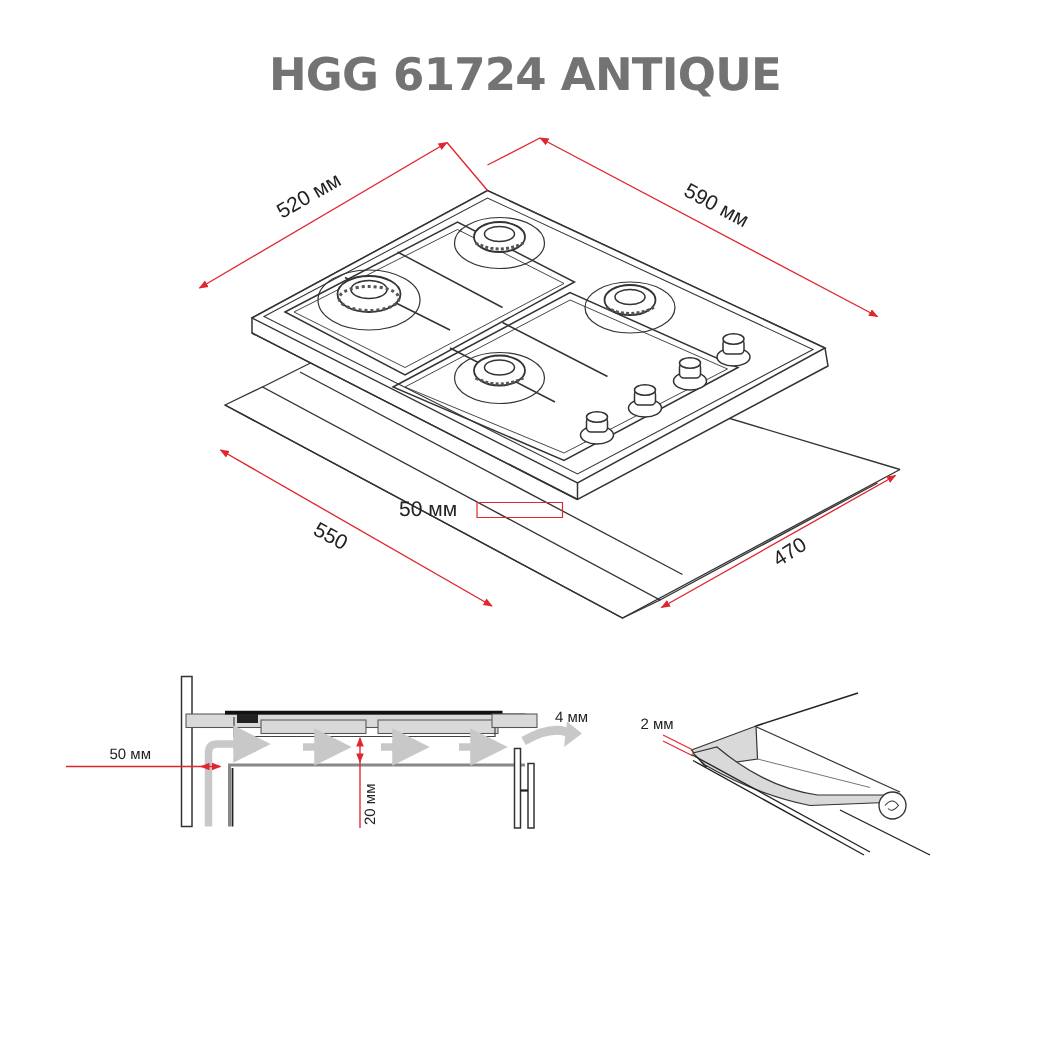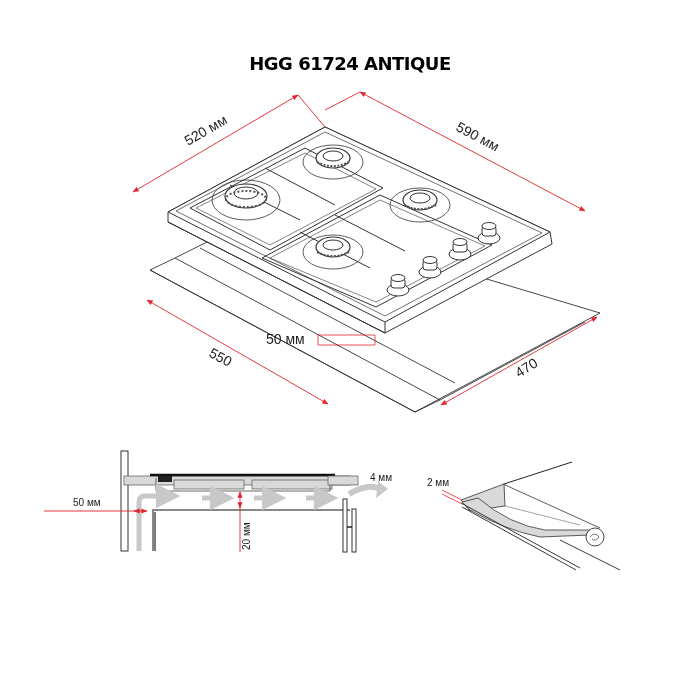--- a/index.html
+++ b/index.html
@@ -1,17 +1,17 @@
 <!DOCTYPE html>
 <html><head>
 <meta charset="utf-8">
 <style>
   html,body{margin:0;padding:0;background:#ffffff;}
   body{width:700px;height:700px;position:relative;overflow:hidden;font-family:"Liberation Sans","DejaVu Sans",sans-serif;}
-  #title{position:absolute;left:0;top:33px;width:700px;text-align:center;font-family:"DejaVu Sans","Liberation Sans",sans-serif;font-weight:bold;font-size:18px;letter-spacing:-0.5px;color:#000000;margin-top:20px;}
+  #title{position:absolute;left:0;top:33px;width:700px;text-align:center;font-family:"DejaVu Sans","Liberation Sans",sans-serif;font-weight:bold;font-size:30px;letter-spacing:-0.5px;color:#737373;}
   svg{position:absolute;left:0;top:0;}
   .dimtxt{font-family:"Liberation Sans","DejaVu Sans",sans-serif;fill:#222;}
 </style>
 </head>
 <body>
 
 <div id="title">HGG 61724 ANTIQUE</div>
 
 <svg width="700" height="700" viewBox="0 0 700 700">
   <defs>

